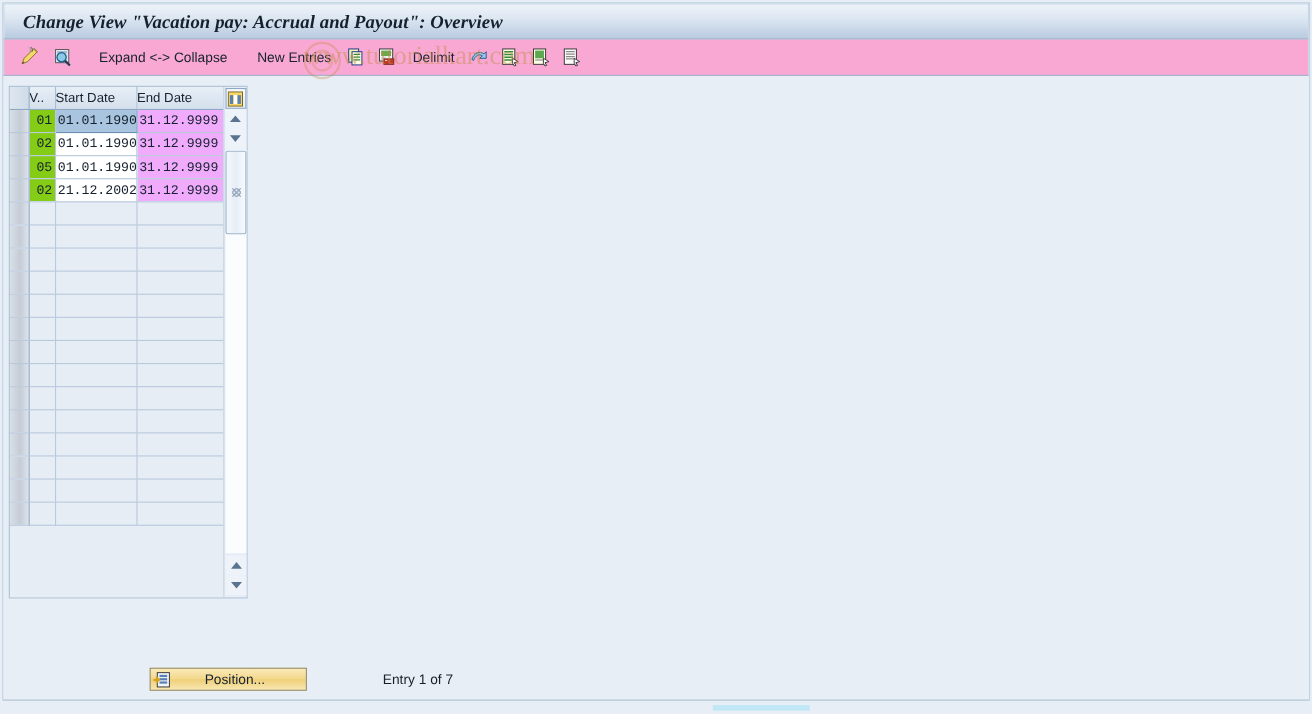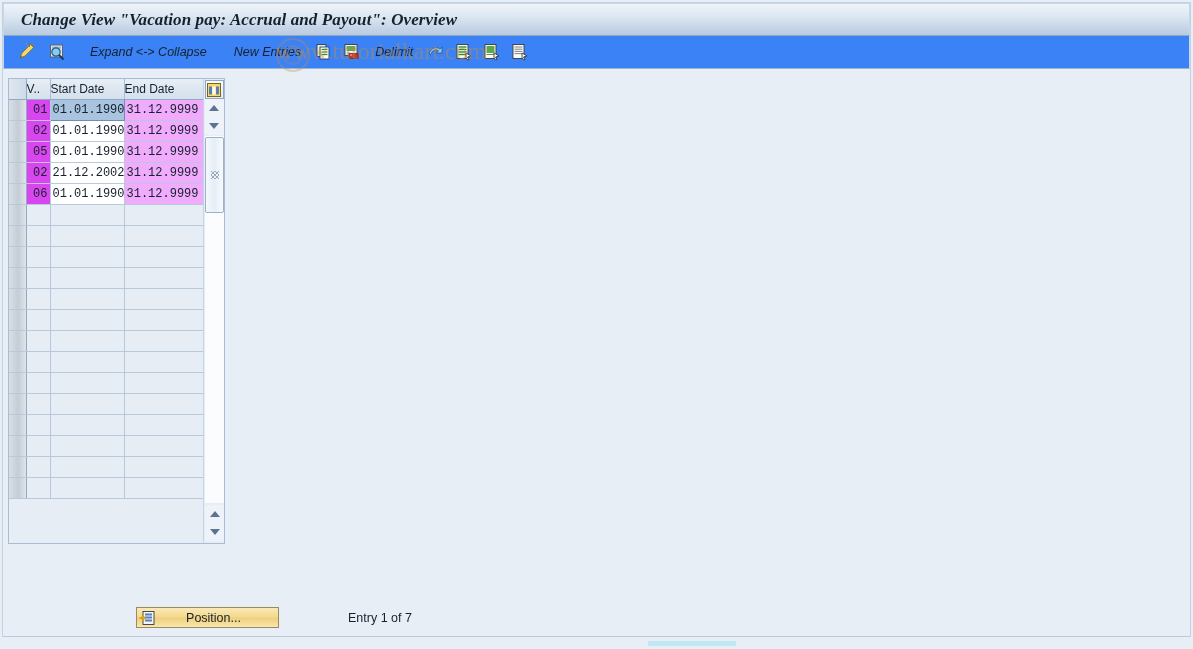--- a/index.html
+++ b/index.html
@@ -51,29 +51,28 @@
     white-space: nowrap;
   }
 
   
   .toolbar {
     position: absolute;
     left: 3px;
     top: 36px;
     width: 1187px;
     height: 33px;
-    background: #3b82f6;
+    background: #f9a8d4;
     border-left: 1px solid #c9d8e8;
     border-right: 1px solid #c9d8e8;
     border-bottom: 1px solid #9fb4cd;
     box-sizing: border-box;
     display: flex;
     align-items: center;
     padding-left: 10px;
-    font-style: italic;
   }
   .tb-item {
     display: flex;
     align-items: center;
     height: 24px;
     margin-right: 4px;
     padding: 0 3px;
     white-space: nowrap;
   }
   .tb-text {
@@ -199,21 +198,21 @@
     overflow: hidden;
     background: #e6edf5;
   }
   td.selcell {
     background: linear-gradient(to right, #d9dfe6 0%, #c4ccd6 55%, #dfe4ea 100%);
     border-right: 1px solid #8fa8c4;
   }
   td.v-col {
     text-align: right;
     padding-right: 2px;
-    background: #d946ef;
+    background: #84cc16;
     font-family: "Liberation Mono", monospace;
   }
   td.d-col {
     padding-left: 2px;
     background: #f0abfc;
   }
   td.d-col.white {
     background: #ffffff;
   }
   td.d-col.focused {
@@ -529,26 +528,20 @@
             <tr>
               <td class="selcell"></td>
               <td class="v-col">05</td>
               <td class="d-col white">01.01.1990</td>
               <td class="d-col">31.12.9999</td>
             </tr>
             <tr>
               <td class="selcell"></td>
               <td class="v-col">02</td>
               <td class="d-col white">21.12.2002</td>
-              <td class="d-col">31.12.9999</td>
-            </tr>
-            <tr>
-              <td class="selcell"></td>
-              <td class="v-col">06</td>
-              <td class="d-col white">01.01.1990</td>
               <td class="d-col">31.12.9999</td>
             </tr>
             <tr class="empty">
               <td class="selcell"></td>
               <td></td>
               <td></td>
               <td></td>
             </tr>
             <tr class="empty">
               <td class="selcell"></td>

